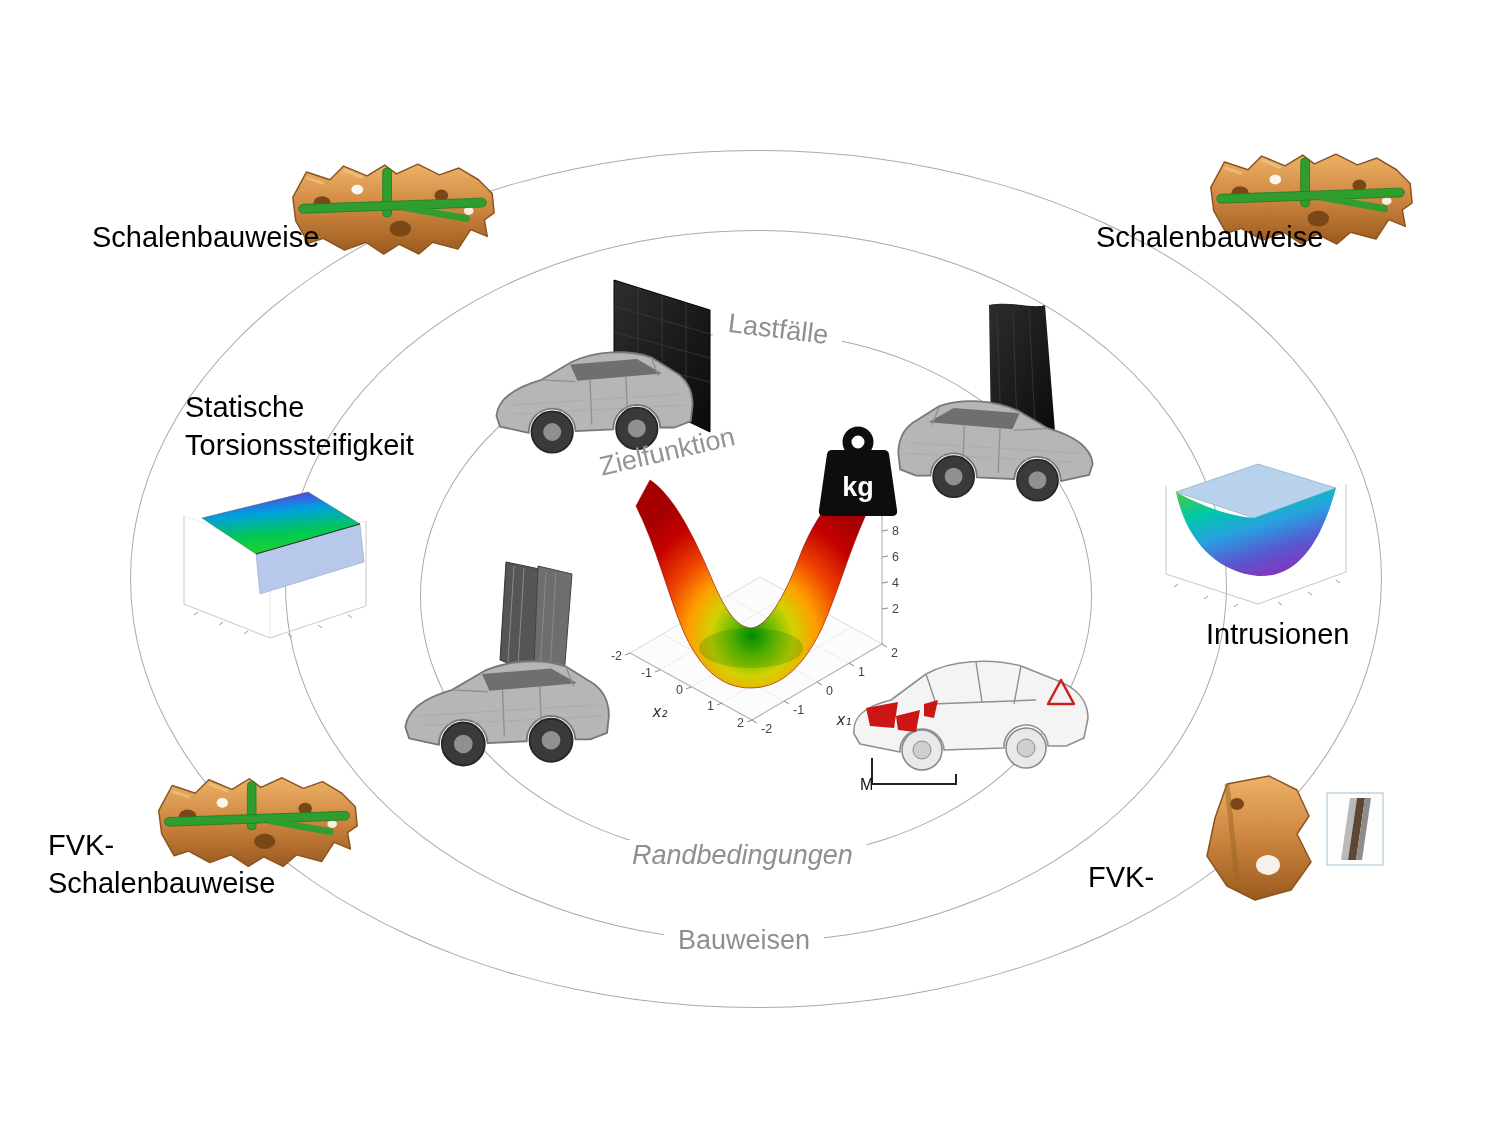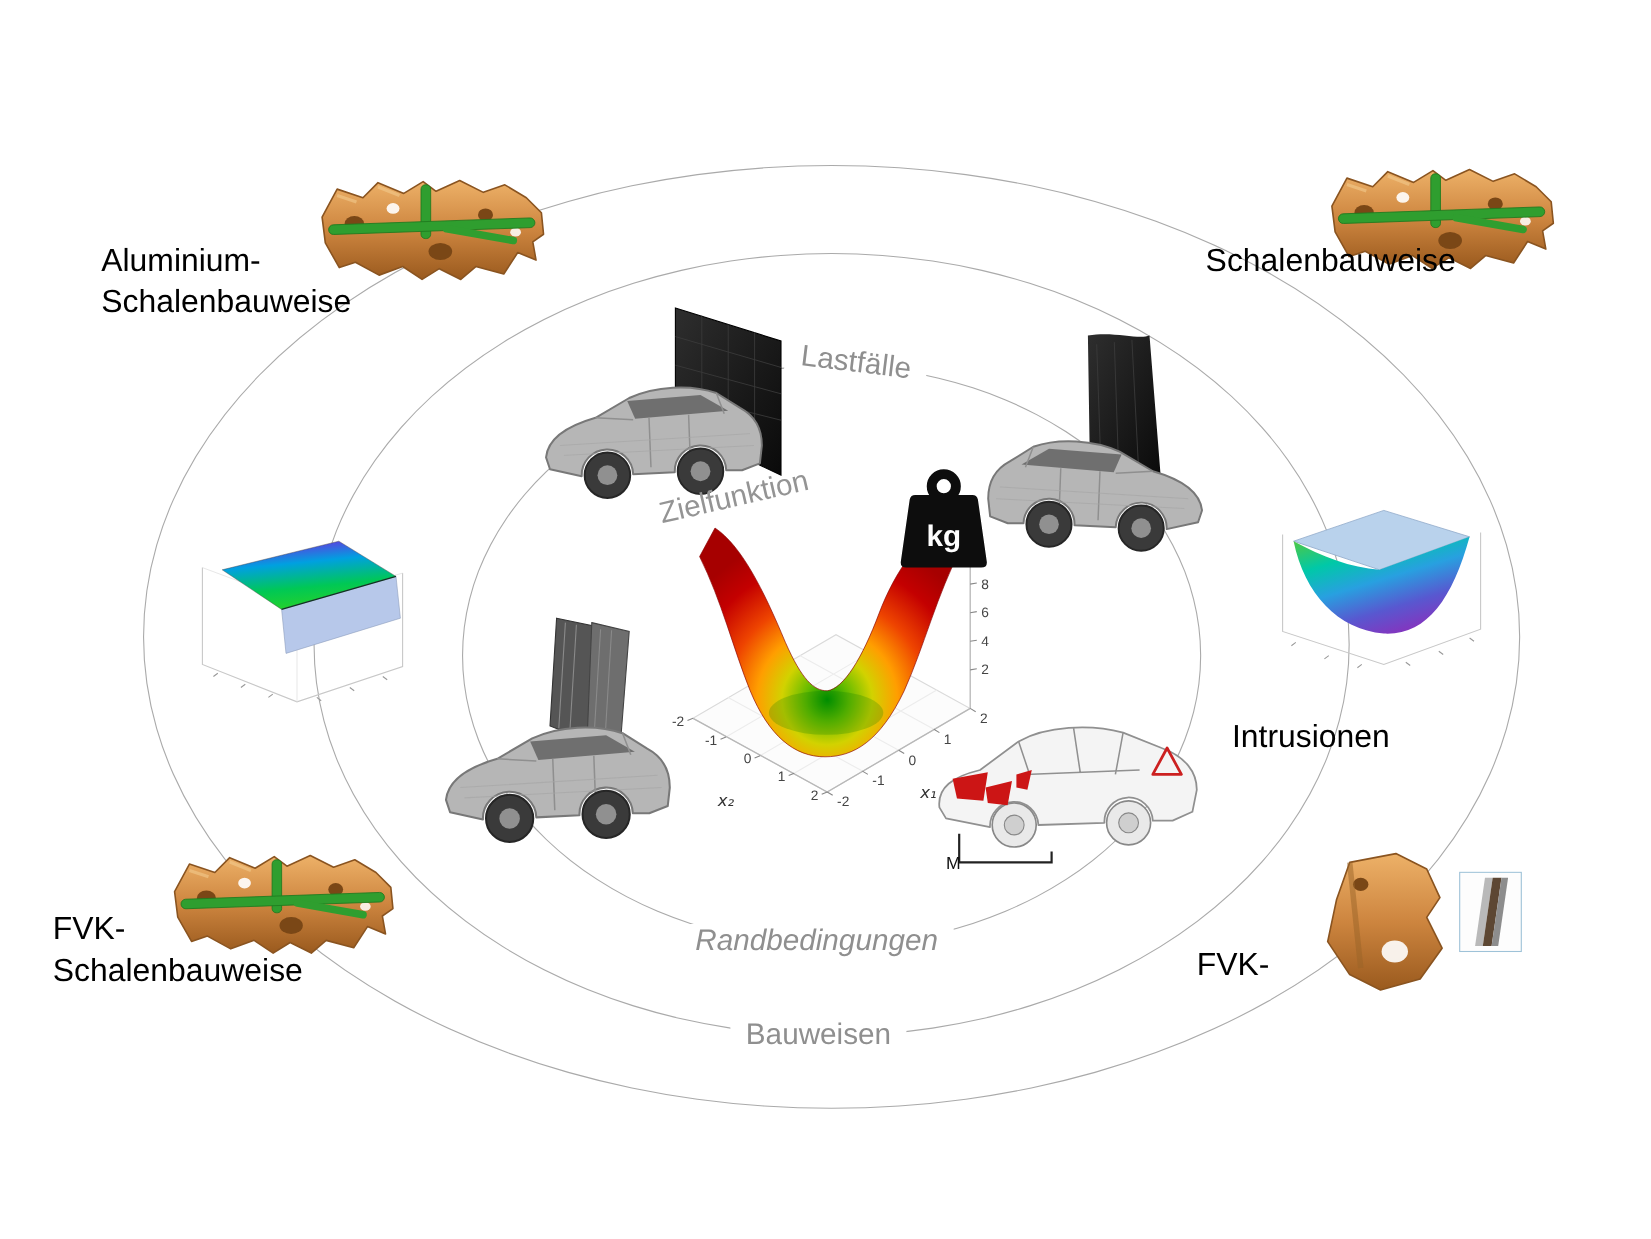--- a/index.html
+++ b/index.html
@@ -155,21 +155,21 @@
     <span class="tick" style="left:193px;top:262px;transform:translate(0,-50%);">-1</span>
     <span class="tick" style="left:226px;top:243px;transform:translate(0,-50%);">0</span>
     <span class="tick" style="left:258px;top:224px;transform:translate(0,-50%);">1</span>
     <span class="tick" style="left:291px;top:205px;transform:translate(0,-50%);">2</span>
 
     <span class="tick" style="left:292px;top:83px;transform:translate(0,-50%);">8</span>
     <span class="tick" style="left:292px;top:109px;transform:translate(0,-50%);">6</span>
     <span class="tick" style="left:292px;top:135px;transform:translate(0,-50%);">4</span>
     <span class="tick" style="left:292px;top:161px;transform:translate(0,-50%);">2</span>
 
-    <span class="axis-label" style="left:60px;top:280px;transform:translate(-50%,-50%);text-align:right;">x₂</span>
+    <span class="axis-label" style="left:60px;top:264px;transform:translate(-50%,-50%);text-align:right;">x₂</span>
     <span class="axis-label" style="left:244px;top:272px;transform:translate(-50%,-50%);font-style:italic;">x₁</span>
   </div>
 
   <div class="objective-label" style="left:600px;top:452px;">Zielfunktion</div>
 
   <svg class="img" style="left:818px;top:426px;z-index:5;" width="80" height="95" viewBox="0 0 80 95">
     <circle cx="40" cy="16" r="11" fill="none" stroke="#0d0d0d" stroke-width="9"></circle>
     <path d="M14,24 L66,24 Q70,24 71,28 L79,84 Q80,90 74,90 L6,90 Q0,90 1,84 L9,28 Q10,24 14,24 Z" fill="#0d0d0d"></path>
     <text x="40" y="70" text-anchor="middle" font-size="27" font-weight="bold" fill="#ffffff" font-family="Liberation Sans, sans-serif">kg</text>
   </svg>
@@ -204,27 +204,30 @@
     <circle cx="190" cy="132" r="9" fill="#cfcfcf" stroke="#888" stroke-width="1"></circle>
     <polygon points="30,92 62,86 58,112 34,110" fill="#cc1515"></polygon>
     <polygon points="60,100 84,94 80,116 62,114" fill="#cc1515"></polygon>
     <polygon points="88,88 102,84 98,102 88,100" fill="#cc1515"></polygon>
     <path d="M225,64 L238,88 L212,88 Z" fill="none" stroke="#cc2020" stroke-width="2.5" stroke-linejoin="round"></path>
     <polyline points="36,142 36,168 120,168 120,158" fill="none" stroke="#222" stroke-width="2"></polyline>
     <text x="24" y="174" font-size="16" fill="#111" font-family="Liberation Sans, sans-serif">M</text>
   </svg>
 
   <div class="node-label" style="left:92px;top:218px;">
-    <div>Aluminium-</div>
     <div>Schalenbauweise</div>
   </div>
   <div class="node-label" style="left:1096px;top:218px;">
     <div>Schalenbauweise</div>
   </div>
-  <div class="node-label" style="left:1120px;top:615px;margin-top:36px;">
+  <div class="node-label" style="left:185px;top:388px;">
+    <div>Statische</div>
+    <div>Torsionssteifigkeit</div>
+  </div>
+  <div class="node-label" style="left:1206px;top:615px;">
     <div>Intrusionen</div>
   </div>
   <div class="node-label" style="left:48px;top:826px;">
     <div>FVK-</div>
     <div>Schalenbauweise</div>
   </div>
   <div class="node-label" style="left:1088px;top:858px;">
     <div>FVK-</div>
   </div>
 

